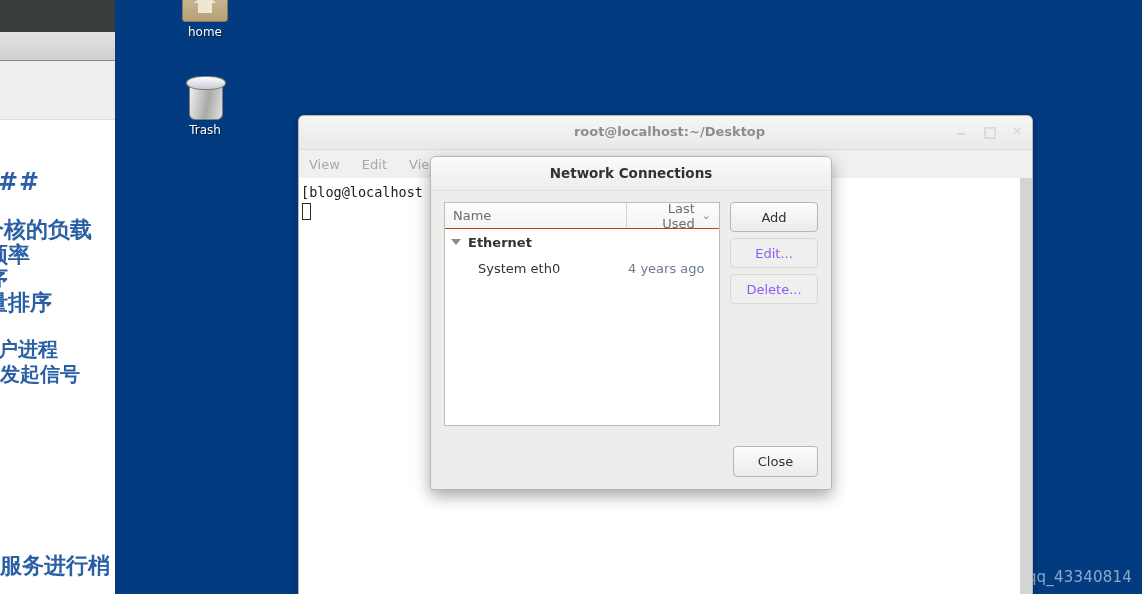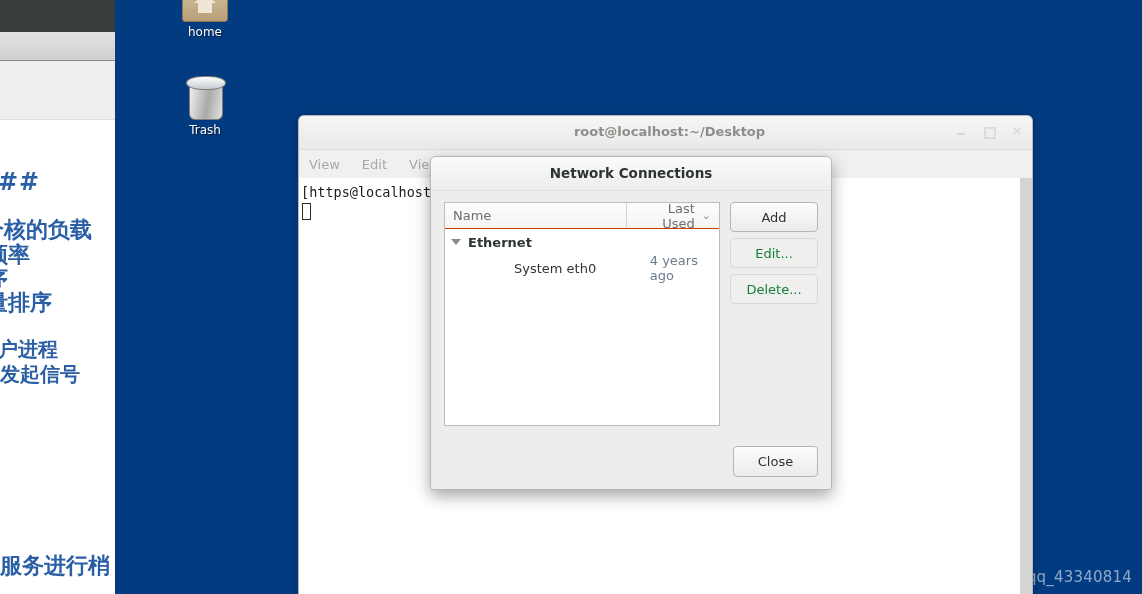--- a/index.html
+++ b/index.html
@@ -344,21 +344,20 @@
     border-top: 6px solid #8b8b89;
     margin-right: 7px;
   }
   .nc-item-row {
     display: flex;
     align-items: center;
     height: 26px;
     padding-left: 33px;
     font-size: 13px;
     color: #2e3436;
-    margin-left: 36px;
   }
   .nc-item-name { width: 150px; }
   .nc-item-lastused {
     color: #6d7b8d;
   }
   .nc-sidebtns {
     display: flex;
     flex-direction: column;
     gap: 6px;
     padding-top: 0;
@@ -372,21 +371,21 @@
     font-size: 13px;
     color: #2e3436;
     font-family: "DejaVu Sans", sans-serif;
     cursor: default;
     display: flex;
     align-items: center;
     justify-content: center;
     box-sizing: border-box;
   }
   .nc-btn.disabled {
-    color: #15803d;
+    color: #8b5cf6;
     background: #efefed;
     border-color: #d8d8d6;
   }
   .nc-footer {
     position: absolute;
     right: 13px;
     bottom: 12px;
     border-radius: 8px;
   }
   .nc-btn-close {
@@ -439,21 +438,21 @@
         <div class="term-btn tb-max"></div>
         <div class="term-btn tb-close">×</div>
       </div>
     </div>
     <div class="term-menubar">
       <div class="term-menu">View</div>
       <div class="term-menu">Edit</div>
       <div class="term-menu">View</div>
     </div>
     <div class="term-body">
-      <div class="term-line">[https@localhost</div>
+      <div class="term-line">[blog@localhost</div>
       <div class="term-cursor"></div>
     </div>
     <div class="term-scrollbar"></div>
   </div>
 
   <div class="nc-dialog">
     <div class="nc-titlebar">
       <div class="nc-title">Network Connections</div>
     </div>
     <div class="nc-content">

